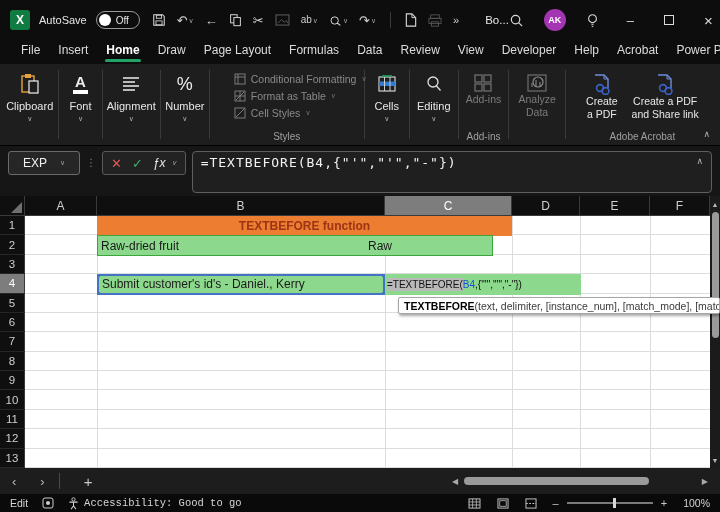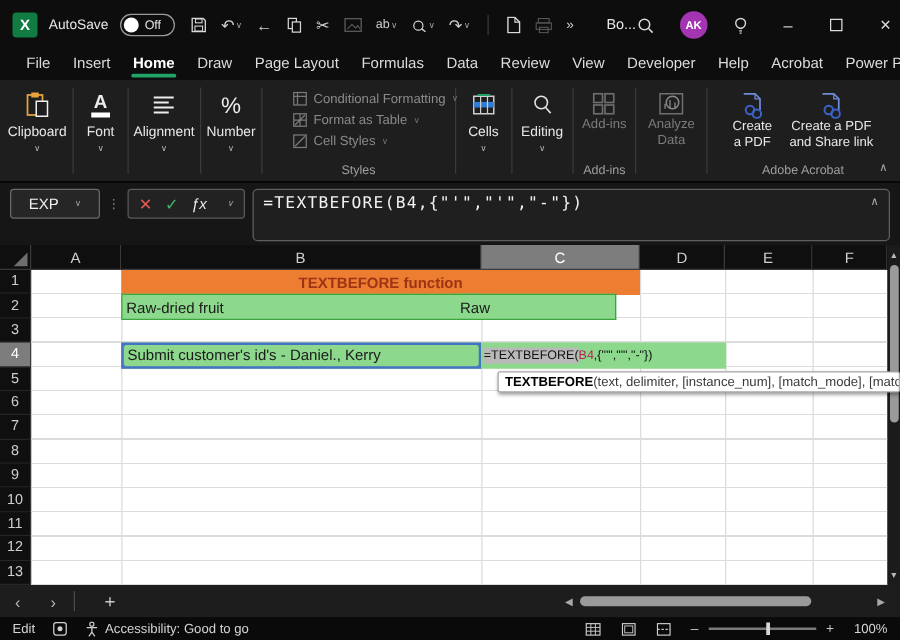--- a/index.html
+++ b/index.html
@@ -53,21 +53,21 @@
   .collapse-chev { position:absolute; right:10px; bottom:6px; font-size:9px; color:#b0b0b0; }
 
   
   .formularow { height:50px; background:#161616; display:flex; align-items:flex-start; padding:5px 0 0 8px; gap:6px; }
   .namebox { width:72px; height:24px; background:#262626; border:1px solid #6a6a6a; border-radius:3px; display:flex; align-items:center; padding:0 14px; color:#f0f0f0; font-size:12px; }
   .namebox .chev { margin-left:auto; }
   .fdots { color:#8a8a8a; font-size:10px; padding-top:6px; }
   .fbtns { height:24px; background:#222; border:1px solid #5a5a5a; border-radius:3px; display:flex; align-items:center; gap:10px; padding:0 8px; }
   .fx-cancel { color:#E05A52; font-size:13px; }
   .fx-enter { color:#3FAE68; font-size:13px; }
-  .fx-fx { color:#e8e8e8; font-size:12px; font-style:italic; display:flex; align-items:center; gap:16px; }
+  .fx-fx { color:#e8e8e8; font-size:12px; font-style:italic; display:flex; align-items:center; gap:6px; }
   .finput { flex:1; margin-right:8px; height:42px; background:#1f1f1f; border:1px solid #5f5f5f; border-radius:4px; padding:2px 8px; position:relative; }
   .ftext { color:#f2f2f2; font-family:"DejaVu Sans Mono", monospace; font-size:13px; letter-spacing:1px; line-height:18px; white-space:nowrap; }
   .fcollapse { position:absolute; top:4px; right:8px; font-size:9px; color:#b0b0b0; }
 
   
   .gridwrap { height:272px; position:relative; background:#0d0d0d; }
   .colhdrs { height:20px; display:flex; }
   .corner { width:25px; background:#0f0f0f; position:relative; border-right:1px solid #3a3a3a; border-bottom:1px solid #3a3a3a; }
   .corner .tri { position:absolute; right:2px; bottom:2px; width:0; height:0; border-left:11px solid transparent; border-bottom:11px solid #6f6f6f; }
   .colhdr { background:#0f0f0f; color:#cfcfcf; font-size:12px; display:flex; align-items:center; justify-content:center; border-right:1px solid #3a3a3a; border-bottom:1px solid #3a3a3a; }
@@ -82,21 +82,21 @@
   .vline { position:absolute; top:0; bottom:0; width:1px; background:#dcdcdc; }
   .cell { position:absolute; font-size:12px; color:#1a1a1a; display:flex; align-items:center; overflow:hidden; white-space:nowrap; }
   .cell-title { left:72px; top:0; width:415px; height:20px; background:#ED7D31; color:#9C3415; font-weight:bold; justify-content:center; }
   .cell-b2 { left:72px; top:19.385px; width:288px; height:20.4px; background:#8CD88C; border:1px solid #3DA53D; padding-left:3px; }
   .cell-c2 { left:340px; top:19.385px; width:128px; height:20.4px; background:#8CD88C; border:1px solid #3DA53D; border-left:none; padding-left:3px; }
   .cell-b4 { left:72px; top:58.155px; width:288px; height:20.4px; background:#8CD88C; border:2px solid #4472C4; padding-left:3px; }
   .handle { position:absolute; width:4px; height:4px; background:#4472C4; }
   .h-tl{left:-3px;top:-3px}.h-tr{right:-3px;top:-3px}.h-bl{left:-3px;bottom:-3px}.h-br{right:-3px;bottom:-3px}
   .cell-c4 { left:360px; top:58.155px; width:196px; height:20.4px; background:#8CD88C; padding-left:2px; font-size:10px; }
   .c4-prefix { background:#b9b9b9; color:#111; padding:1px 0; }
-  .c4-ref { color:#be185d; }
+  .c4-ref { color:#1d4ed8; }
   .c4-suffix { color:#111; }
   .tooltip { position:absolute; left:398px; top:101px; width:322px; height:17px; background:#fff; border:1px solid #a6a6a6; border-radius:2px; box-shadow:1px 2px 3px rgba(0,0,0,.35); font-size:10.5px; color:#3b3b3b; display:flex; align-items:center; padding:0 5px; white-space:nowrap; overflow:hidden; z-index:5; }
   .tooltip b { color:#000; }
   .vscroll { position:absolute; right:0; top:0; width:10px; height:272px; background:#1b1b1b; }
   .vscroll .arr { position:absolute; left:0; width:10px; text-align:center; font-size:7px; color:#b8b8b8; line-height:10px; }
   .vthumb { position:absolute; left:1.5px; width:7px; top:16px; height:126px; background:#9a9a9a; border-radius:4px; }
 
   
   .sheetbar { height:26px; background:#1d1d1d; display:flex; align-items:center; }
   .snav { color:#b8b8b8; font-size:13px; padding:0 12px; }
@@ -104,21 +104,21 @@
   .tab-div { width:1px; height:16px; background:#4a4a4a; margin:0 2px; }
   .addsheet { color:#c8c8c8; font-size:15px; padding:0 22px; }
   .hscroll { margin-left:auto; display:flex; align-items:center; width:268px; padding-right:12px; gap:6px; }
   .hsarr { color:#a8a8a8; font-size:8px; }
   .hstrack { flex:1; height:9px; display:flex; align-items:center; }
   .hsthumb { width:185px; height:8px; background:#9a9a9a; border-radius:4px; }
 
   
   .statusbar { height:18px; background:#0a0a0a; display:flex; align-items:center; color:#d4d4d4; font-size:10.5px; padding:0 10px; gap:14px; }
   .sb-right { margin-left:auto; display:flex; align-items:center; gap:16px; }
-  .sb-ic { display:flex; align-items:center; }
+  .sb-ic { display:flex; align-items:center;font-family:Liberation Mono, monospace; }
   .zoomslider { display:flex; align-items:center; gap:8px; }
   .ztrack { width:86px; height:2px; background:#7a7a7a; position:relative; }
   .zthumb { position:absolute; left:46px; top:-4px; width:3px; height:10px; background:#d8d8d8; }
   .zsign { color:#c8c8c8; font-size:11px; }
 </style>
 </head>
 <body>
 
 <div class="titlebar">
   <div class="tb-left">

